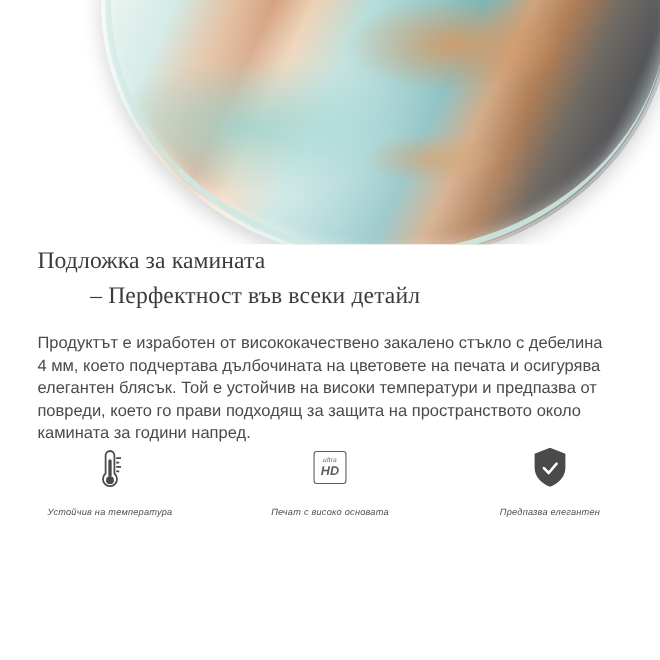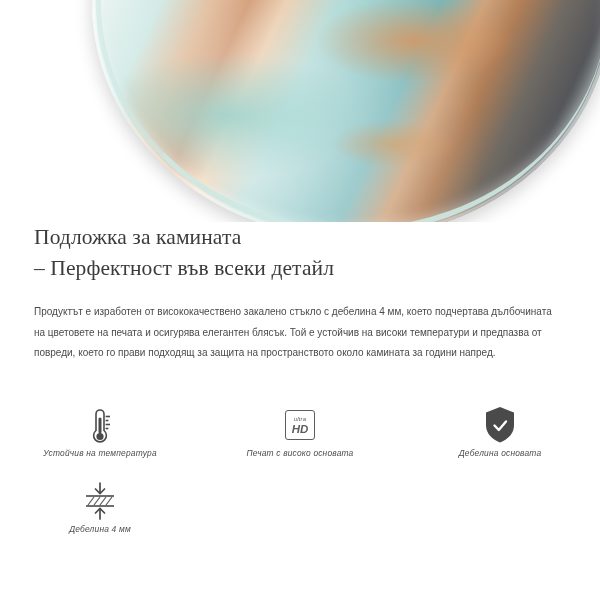--- a/index.html
+++ b/index.html
@@ -97,24 +97,24 @@
   .content { position: absolute; left: 0; top: 222px; width: 600px; }
   .headline {
     margin: 0 34px;
     font-family: "Liberation Serif", serif;
     font-size: 21.5px;
     line-height: 31px;
     color: #3b3b3b;
     font-weight: 400;
     letter-spacing: 0.1px;
   }
-  .headline .l2 { display: block; }
+  .headline .l2 { display: block; margin-left: 48px; }
   .paragraph {
     margin: 18px 34px 0 34px;
-    font-size: 10px;
+    font-size: 15px;
     line-height: 20.5px;
     color: #4a4a4a;
     max-width: 525px;
   }
 
   
   .features {
     position: absolute;
     left: 0;
     top: 402px;
@@ -130,21 +130,21 @@
     justify-content: flex-start;
     font-style: italic;
   }
   .ficon {
     height: 46px;
     display: flex;
     align-items: center;
     justify-content: center;
   }
   .flabel {
-    margin-top: 0;
+    margin-top: 12px;
     font-size: 8.4px;
     color: #4c4c4c;
     text-align: center;
     letter-spacing: 0.2px;
   }
 
   
   .ultrahd {
     width: 30px; height: 30px;
     border: 1.6px solid #5d5d5d;
@@ -204,43 +204,20 @@
       <div class="flabel">Печат с високо основата</div>
     </div>
 
     <div class="feature">
       <div class="ficon">
         <svg width="32" height="38" viewBox="0 0 32 38" aria-hidden="true">
           <path d="M16 1 L30 6.5 V19 C30 28 23.5 33.5 16 36.5 C8.5 33.5 2 28 2 19 V6.5 Z" fill="#4a4a4a"></path>
           <path d="M10.5 19.5 L14.8 24 L22 15.5" fill="none" stroke="#ffffff" stroke-width="2.4" stroke-linecap="round" stroke-linejoin="round"></path>
         </svg>
       </div>
-      <div class="flabel">Дебелина основата</div>
+      <div class="flabel">Предпазва елегантен</div>
     </div>
 
 
 
-    <div class="feature">
-      <div class="ficon">
-        <svg width="34" height="40" viewBox="0 0 34 40" aria-hidden="true">
-          <g stroke="#4a4a4a" stroke-width="1.7" fill="none" stroke-linecap="round">
-            <line x1="17" y1="2" x2="17" y2="12"></line>
-            <path d="M12.5 8 L17 12.5 L21.5 8"></path>
-            <line x1="17" y1="38" x2="17" y2="28"></line>
-            <path d="M12.5 32 L17 27.5 L21.5 32"></path>
-          </g>
-          <g stroke="#4a4a4a" stroke-width="1.6">
-            <line x1="3" y1="15" x2="31" y2="15"></line>
-            <line x1="3" y1="25" x2="31" y2="25"></line>
-          </g>
-          <g stroke="#4a4a4a" stroke-width="1.2" opacity="0.9">
-            <line x1="5" y1="24" x2="11" y2="16"></line>
-            <line x1="11" y1="24" x2="17" y2="16"></line>
-            <line x1="17" y1="24" x2="23" y2="16"></line>
-            <line x1="23" y1="24" x2="29" y2="16"></line>
-          </g>
-        </svg>
-      </div>
-      <div class="flabel">Дебелина 4 мм</div>
-    </div>
 
   </div>
 </div>
 
 </body></html>

